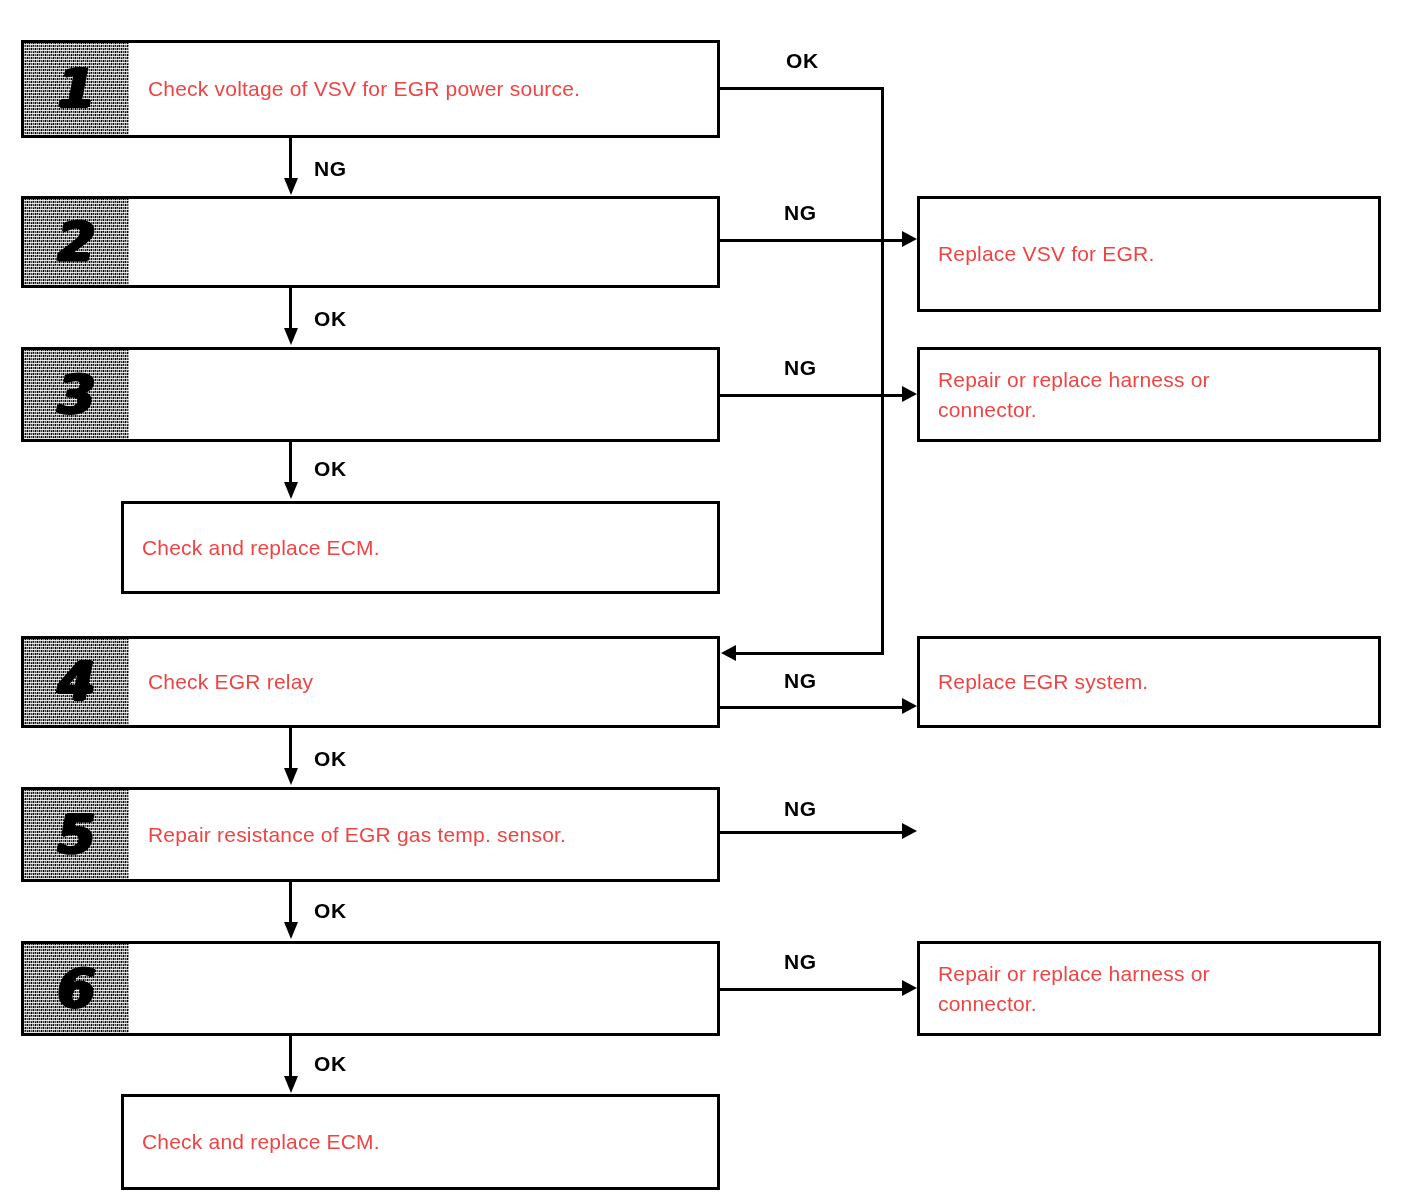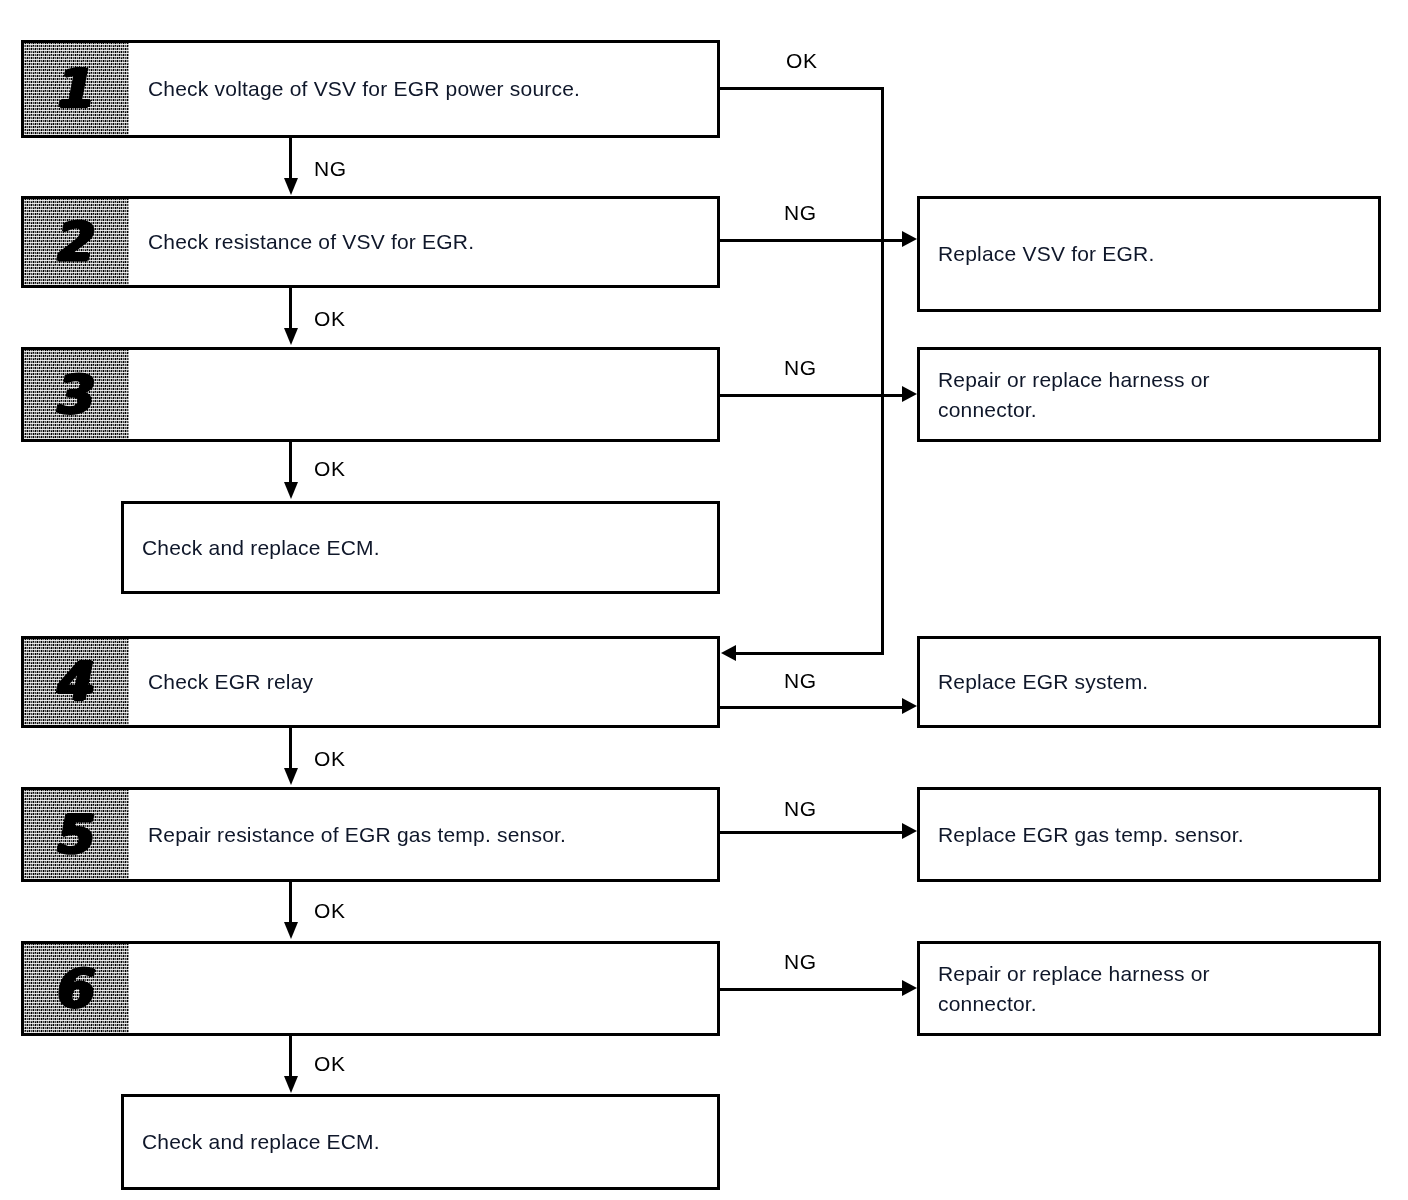--- a/index.html
+++ b/index.html
@@ -23,21 +23,21 @@
     position: absolute;
     box-sizing: border-box;
     background: #ffffff;
     border: 3px solid #000000;
     display: flex;
     align-items: center;
   }
   .box .label {
     font-size: 21px;
     line-height: 1.42;
-    color: #0f172a;
+    color: #ef4444;
     letter-spacing: 0.2px;
     white-space: pre-line;
     padding-left: 18px;
     padding-right: 8px;
   }
   .box.has-badge .label {
     padding-left: 124px;
   }
 
   
@@ -112,21 +112,21 @@
     height: 0;
     border-top: 8px solid transparent;
     border-bottom: 8px solid transparent;
     border-right: 15px solid #000000;
   }
 
   
   .edge-label {
     position: absolute;
     font-size: 21px;
-    font-weight: 400;
+    font-weight: 700;
     color: #000000;
     letter-spacing: 0.6px;
     line-height: 1;
     white-space: nowrap;
   }
 </style>
 </head>
 <body>
 
 <div id="chart">
@@ -145,21 +145,20 @@
   <div class="edge-label" style="left:786px; top:50px;">OK</div>
 
   <div class="line-v" style="left:289px; top:138px; height:42px;"></div>
   <div class="arrow-down" style="left:284px; top:178px;"></div>
   <div class="edge-label" style="left:314px; top:158px;">NG</div>
 
   <div class="box has-badge" style="left:21px; top:196px; width:699px; height:92px;">
     <div class="badge">
       <span class="num">2</span>
     </div>
-    <div class="label">Check resistance of VSV for EGR.</div>
   </div>
 
   <div class="line-h" style="left:720px; top:239px; width:182px;"></div>
   <div class="arrow-right" style="left:902px; top:231px;"></div>
   <div class="edge-label" style="left:784px; top:202px;">NG</div>
 
   <div class="box" style="left:917px; top:196px; width:464px; height:116px;">
     <div class="label">Replace VSV for EGR.</div>
   </div>
 
@@ -213,23 +212,20 @@
     <div class="badge">
       <span class="num">5</span>
     </div>
     <div class="label">Repair resistance of EGR gas temp. sensor.</div>
   </div>
 
   <div class="line-h" style="left:720px; top:831px; width:182px;"></div>
   <div class="arrow-right" style="left:902px; top:823px;"></div>
   <div class="edge-label" style="left:784px; top:798px;">NG</div>
 
-  <div class="box" style="left:917px; top:787px; width:464px; height:95px;">
-    <div class="label">Replace EGR gas temp. sensor.</div>
-  </div>
 
   <div class="line-v" style="left:289px; top:882px; height:42px;"></div>
   <div class="arrow-down" style="left:284px; top:922px;"></div>
   <div class="edge-label" style="left:314px; top:900px;">OK</div>
 
   <div class="box has-badge" style="left:21px; top:941px; width:699px; height:95px;">
     <div class="badge">
       <span class="num">6</span>
     </div>
   </div>

